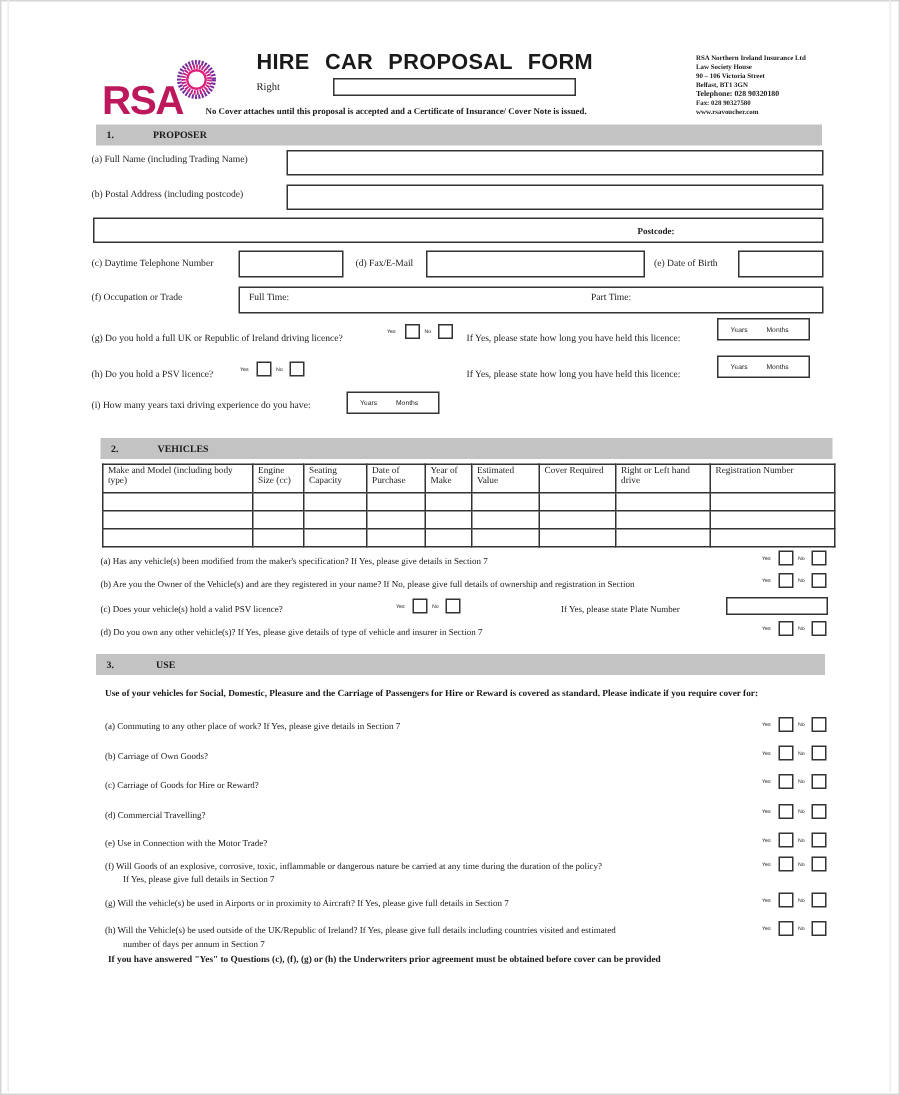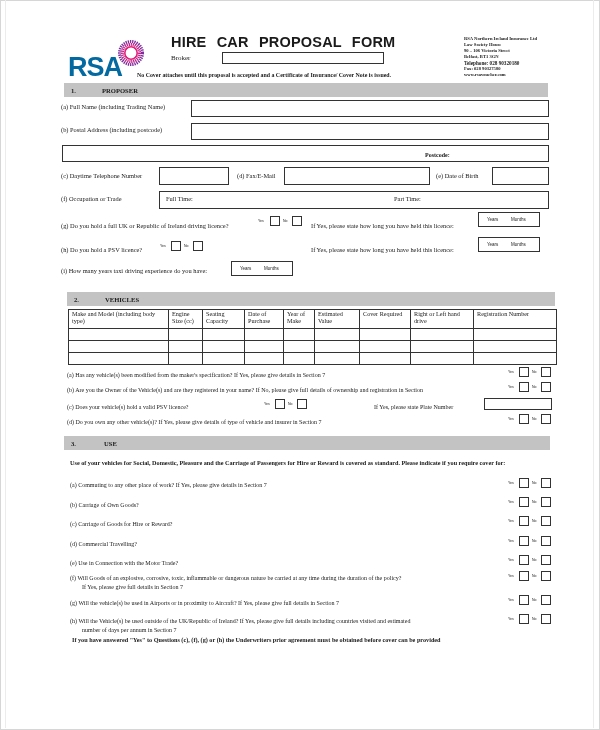--- a/index.html
+++ b/index.html
@@ -30,33 +30,33 @@
   .addr { position:absolute; left:464px; top:36px; font-size:4.6px; line-height:6px; font-weight:bold; }
   .addr div { white-space:nowrap; }
 </style>
 </head>
 <body>
 
 <div class="page-frame"></div>
 <div class="page-inner"></div>
 
 <div class="abs" style="left:68px;top:40px;width:90px;height:40px;">
-  <span style="position:absolute;left:0;top:12px;font-family:'Liberation Sans',sans-serif;font-weight:bold;font-size:27px;color:#0369a1;letter-spacing:-1px;">RSA</span>
+  <span style="position:absolute;left:0;top:12px;font-family:'Liberation Sans',sans-serif;font-weight:bold;font-size:27px;color:#be185d;letter-spacing:-1px;">RSA</span>
   <svg style="position:absolute;left:50px;top:0;" width="26" height="26" viewBox="0 0 26 26">
     <g transform="translate(13,13)">
       <circle r="11.5" fill="none" stroke="#7b2c9c" stroke-width="3" stroke-dasharray="1.3 0.9"></circle>
       <circle r="8.6" fill="none" stroke="#c51f86" stroke-width="3" stroke-dasharray="1.2 0.8"></circle>
       <circle r="6.2" fill="none" stroke="#e0207a" stroke-width="1.6"></circle>
       <circle r="5" fill="#fff"></circle>
     </g>
   </svg>
 </div>
 
 <div class="title">HIRE CAR PROPOSAL FORM</div>
-<div class="abs t" style="left:171px;top:55px;font-size:7px;">Broker</div>
+<div class="abs t" style="left:171px;top:55px;font-size:7px;">Right</div>
 <div class="box" style="left:222px;top:52px;width:162px;height:12px;"></div>
 <div class="abs tb" style="left:137px;top:73px;font-size:5.9px;">No Cover attaches until this proposal is accepted and a Certificate of Insurance/ Cover Note is issued.</div>
 
 <div class="addr">
   <div>RSA Northern Ireland Insurance Ltd</div>
   <div>Law Society House</div>
   <div>90 – 106 Victoria Street</div>
   <div>Belfast, BT1 3GN</div>
   <div style="font-size:5.2px;">Telephone: 028 90320180</div>
   <div>Fax: 028 90327580</div>

